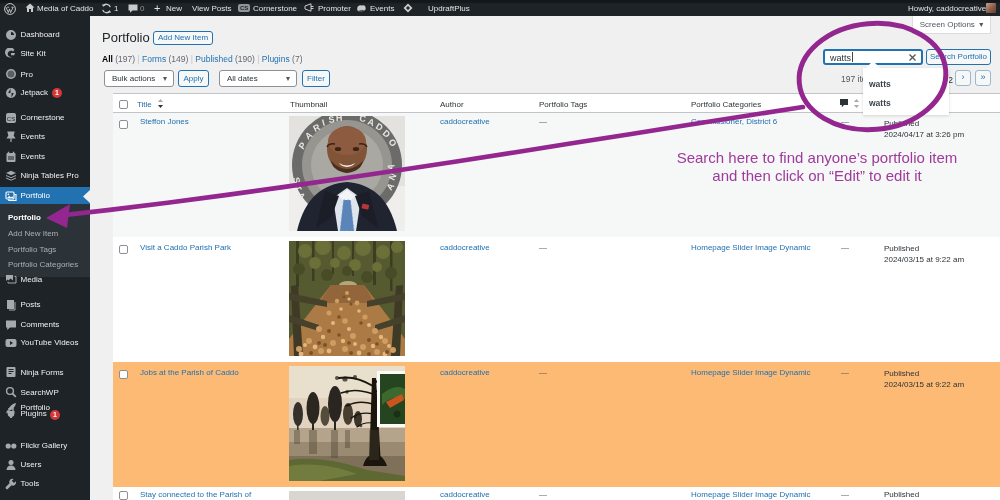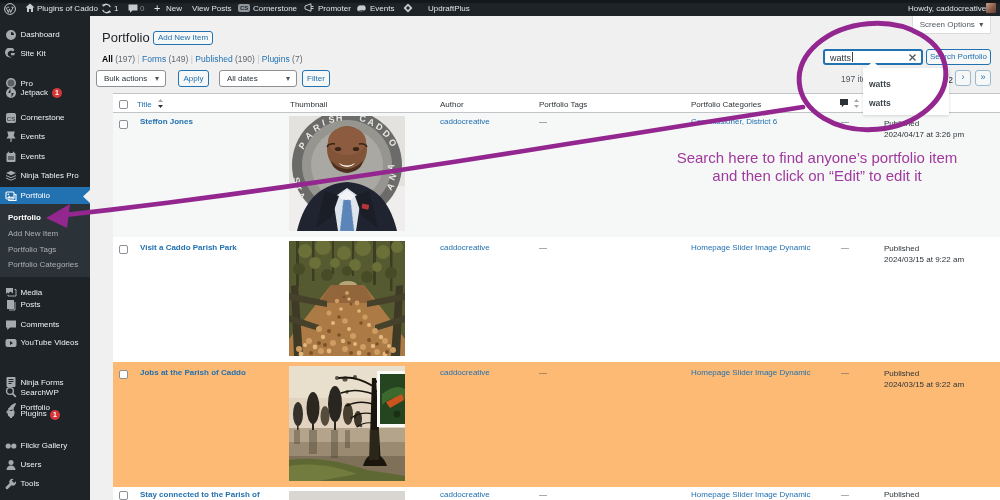--- a/index.html
+++ b/index.html
@@ -25,42 +25,42 @@
 .sel{position:absolute;background:#fff;border:1px solid #8c8f94;border-radius:3px;color:#2c3338;font-size:8px}
 .sel .sv{position:absolute;left:7px;top:3px;white-space:nowrap}
 .sel .ch{position:absolute;right:6px;top:3px;color:#50575e;font-size:8px}
 #ssub{position:absolute;left:102px;top:54px;font-size:8.5px;color:#646970;white-space:nowrap}
 #ssub a{color:#2271b1;text-decoration:none}
 #ssub b{color:#000}
 
 .trow{position:absolute;left:113px;width:972px;overflow:hidden}
 .cell{position:absolute;font-size:8px;line-height:11px;color:#50575e;white-space:nowrap}
 .lnk{color:#2271b1}
-.ttl{font-weight:bold;color:#2271b1}
+.ttl{font-weight:normal;color:#2271b1}
 .cb{position:absolute;left:6px;width:9px;height:9px;border:1px solid #8c8f94;border-radius:2px;background:#fff}
 
 #sinput{position:absolute;left:823px;top:49px;width:100px;height:16px;border:2px solid #2271b1;border-radius:3px;background:#fff;z-index:20}
 #spbtn{position:absolute;left:926px;top:49px;width:65px;height:16px;z-index:20;line-height:14px}
 #drop{position:absolute;left:863px;top:68px;width:86px;height:47px;background:#fff;box-shadow:0 1px 3px rgba(0,0,0,.14);z-index:30}
 #drop .di{position:absolute;left:6px;font-size:8.5px;font-weight:bold;color:#3c434a}
 #notch{position:absolute;left:868px;top:62.5px;width:10px;height:10px;background:#fff;transform:rotate(45deg);z-index:29}
 #scropt{position:absolute;left:912px;top:16px;width:79px;height:18px;background:#fff;border:1px solid #dcdcde;border-top:none;z-index:20;font-size:8px;color:#50575e;text-align:center;line-height:17px}
 #pgn{position:absolute;left:841px;top:74px;font-size:8.5px;color:#50575e;z-index:10}
 .pbtn{position:absolute;top:70px;width:16px;height:16px;background:#f6f7f7;border:1px solid #99b9ce;border-radius:3px;color:#2271b1;text-align:center;line-height:13px;font-size:9px;z-index:10}
 
 #annot{position:absolute;left:0;top:0;width:1000px;height:500px;z-index:80;pointer-events:none}
 #atext{position:absolute;left:627px;top:148.5px;width:380px;text-align:center;font-size:15px;color:#9f3a9d;z-index:80;line-height:18px}
 </style></head>
 <body>
 <div id="p">
 <div id="content">
   <h1>Portfolio</h1>
   <div class="btn" style="left:153px;top:31px;width:60px;height:14px;line-height:12px">Add New Item</div>
   <div id="ssub"><b>All</b> (197) <span style="color:#c3c4c7">|</span> <a>Forms</a> (149) <span style="color:#c3c4c7">|</span> <a>Published</a> (190) <span style="color:#c3c4c7">|</span> <a>Plugins</a> (7)</div>
-  <div class="sel" style="left:96px;top:70px;width:70px;height:17px">
+  <div class="sel" style="left:104px;top:70px;width:70px;height:17px">
         <span class="sv">Bulk actions</span>
         <span class="ch">▾</span>
       </div>
   <div class="btn" style="left:178px;top:70px;width:31px;height:17px;line-height:15px">Apply</div>
   <div class="sel" style="left:219px;top:70px;width:78px;height:17px">
         <span class="sv">All dates</span>
         <span class="ch">▾</span>
       </div>
   <div class="btn" style="left:302px;top:70px;width:28px;height:17px;line-height:15px">Filter</div>
   <div id="scropt">Screen Options &nbsp;▾</div>
@@ -348,21 +348,21 @@
     </div>
 
 <div id="abar">
   <svg style="left:4px;top:2.5px" width="12" height="12" viewBox="0 0 12 12">
         <circle cx="6" cy="6" r="5.4" fill="none" stroke="#c9cacc" stroke-width="1"></circle>
         <path d="M2 4.2 L4.3 9.6 L5.5 5.9 L6.6 9.6 L9.2 4.2 M3.2 4.2 h2 M7.4 4.2 h2" stroke="#c9cacc" stroke-width=".9" fill="none"></path>
       </svg>
   <svg style="left:25px;top:3px" width="10" height="10" viewBox="0 0 10 10">
         <path d="M5 0.5 L0.5 4.5 H2 V9 H4 V6 H6 V9 H8 V4.5 H9.5 Z" fill="#c9cacc"></path>
       </svg>
-  <span class="t" style="left:37px">Plugins of Caddo</span>
+  <span class="t" style="left:37px">Media of Caddo</span>
   <svg style="left:101px;top:3px" width="11" height="11" viewBox="0 0 11 11">
         <path d="M9.3 4.2 A4 4 0 0 0 2 3.2 M1.7 6.8 A4 4 0 0 0 9 7.8" fill="none" stroke="#c9cacc" stroke-width="1.3"></path>
         <path d="M1.2 1 L2 3.6 L4.4 2.6 Z M9.8 10 L9 7.4 L6.6 8.4 Z" fill="#c9cacc"></path>
       </svg>
   <span class="t" style="left:114px">1</span>
   <svg style="left:128px;top:4px" width="10" height="9" viewBox="0 0 10 9">
         <path d="M0.5 0.5 h9 v6 h-5 l-2.5 2.3 v-2.3 h-1.5 Z" fill="#c9cacc"></path>
       </svg>
   <span class="t" style="left:140px;color:#8d9094">0</span>
   <span class="t" style="left:154px;font-size:11px;top:2px">+</span>
@@ -393,21 +393,21 @@
             <path d="M6 1 A5 5 0 1 0 6 11 A5 5 0 0 0 6 1 M6 3 A3 3 0 0 1 9 6 L6 6 Z" fill="#a7aaad" fill-rule="evenodd"></path>
           </svg></span>
         <span class="tx">Dashboard</span>
       </div>
   <div class="mi" style="top:28.5px">
         <span class="ic"><svg width="12" height="12" viewBox="0 0 12 12">
             <path d="M10 5 H6 V7.2 H8.8 A3.2 3.2 0 1 1 8 3.4 L9.4 2 A5 5 0 1 0 10 5 Z" fill="#a7aaad"></path>
           </svg></span>
         <span class="tx">Site Kit</span>
       </div>
-  <div class="mi" style="top:58px">
+  <div class="mi" style="top:49px">
         <span class="ic"><svg width="12" height="12" viewBox="0 0 12 12">
             <circle cx="6" cy="6" r="5" fill="#a7aaad"></circle>
             <path d="M6 2.5 A3.5 3.5 0 0 1 6 9.5 A2.6 2.6 0 0 1 6 2.5" fill="#1d2327" opacity=".55"></path>
           </svg></span>
         <span class="tx">Pro</span>
       </div>
   <div class="mi" style="top:67.5px">
         <span class="ic"><svg width="12" height="12" viewBox="0 0 12 12">
             <circle cx="6" cy="6" r="5" fill="#a7aaad"></circle>
             <path d="M5.5 1.5 V6 H3.2 Z M6.5 10.5 V6 H8.8 Z" fill="#1d2327"></path>
@@ -454,21 +454,21 @@
     <svg style="position:absolute;left:83px;top:3px" width="7" height="13" viewBox="0 0 7 13">
           <path d="M7 0 L7 13 L0 6.5 Z" fill="#f0f0f1"></path>
         </svg>
       </div>
   <div id="subm">
     <span class="smi" style="top:8.5px;color:#fff;font-weight:bold">Portfolio</span>
     <span class="smi" style="top:24.5px">Add New Item</span>
     <span class="smi" style="top:40.5px">Portfolio Tags</span>
     <span class="smi" style="top:56px">Portfolio Categories</span>
   </div>
-  <div class="mi" style="top:267px">
+  <div class="mi" style="top:254px">
         <span class="ic"><svg width="12" height="12" viewBox="0 0 12 12">
             <path d="M1 2 h7 v5.5 L5.5 5.5 L3.5 7.5 L2.5 6.5 L1 8 Z" fill="#a7aaad"></path>
             <path d="M9.5 3.5 H11 V10 H3 V8.8" stroke="#a7aaad" fill="none"></path>
           </svg></span>
         <span class="tx">Media</span>
       </div>
   <div class="mi" style="top:279.5px">
         <span class="ic"><svg width="12" height="12" viewBox="0 0 12 12">
             <rect x="2" y="1" width="7" height="9" fill="#a7aaad"></rect>
             <path d="M10 3 V11 H4" stroke="#a7aaad" fill="none"></path>
@@ -481,21 +481,21 @@
           </svg></span>
         <span class="tx">Comments</span>
       </div>
   <div class="mi" style="top:317.5px">
         <span class="ic"><svg width="12" height="12" viewBox="0 0 12 12">
             <rect x="0.5" y="2" width="11" height="8" rx="2" fill="#a7aaad"></rect>
             <path d="M5 4 L8 6 L5 8 Z" fill="#1d2327"></path>
           </svg></span>
         <span class="tx">YouTube Videos</span>
       </div>
-  <div class="mi" style="top:357px">
+  <div class="mi" style="top:347px">
         <span class="ic"><svg width="12" height="12" viewBox="0 0 12 12">
             <rect x="1.5" y="1" width="9" height="10" rx="1" fill="#a7aaad"></rect>
             <path d="M3.5 3.5 h5 M3.5 5.5 h5 M3.5 7.5 h3" stroke="#1d2327" stroke-width="1"></path>
           </svg></span>
         <span class="tx">Ninja Forms</span>
       </div>
   <div class="mi" style="top:367px">
         <span class="ic"><svg width="12" height="12" viewBox="0 0 12 12">
             <circle cx="5" cy="5" r="3.4" fill="none" stroke="#a7aaad" stroke-width="1.4"></circle>
             <path d="M7.6 7.6 L10.8 10.8" stroke="#a7aaad" stroke-width="1.8"></path>

